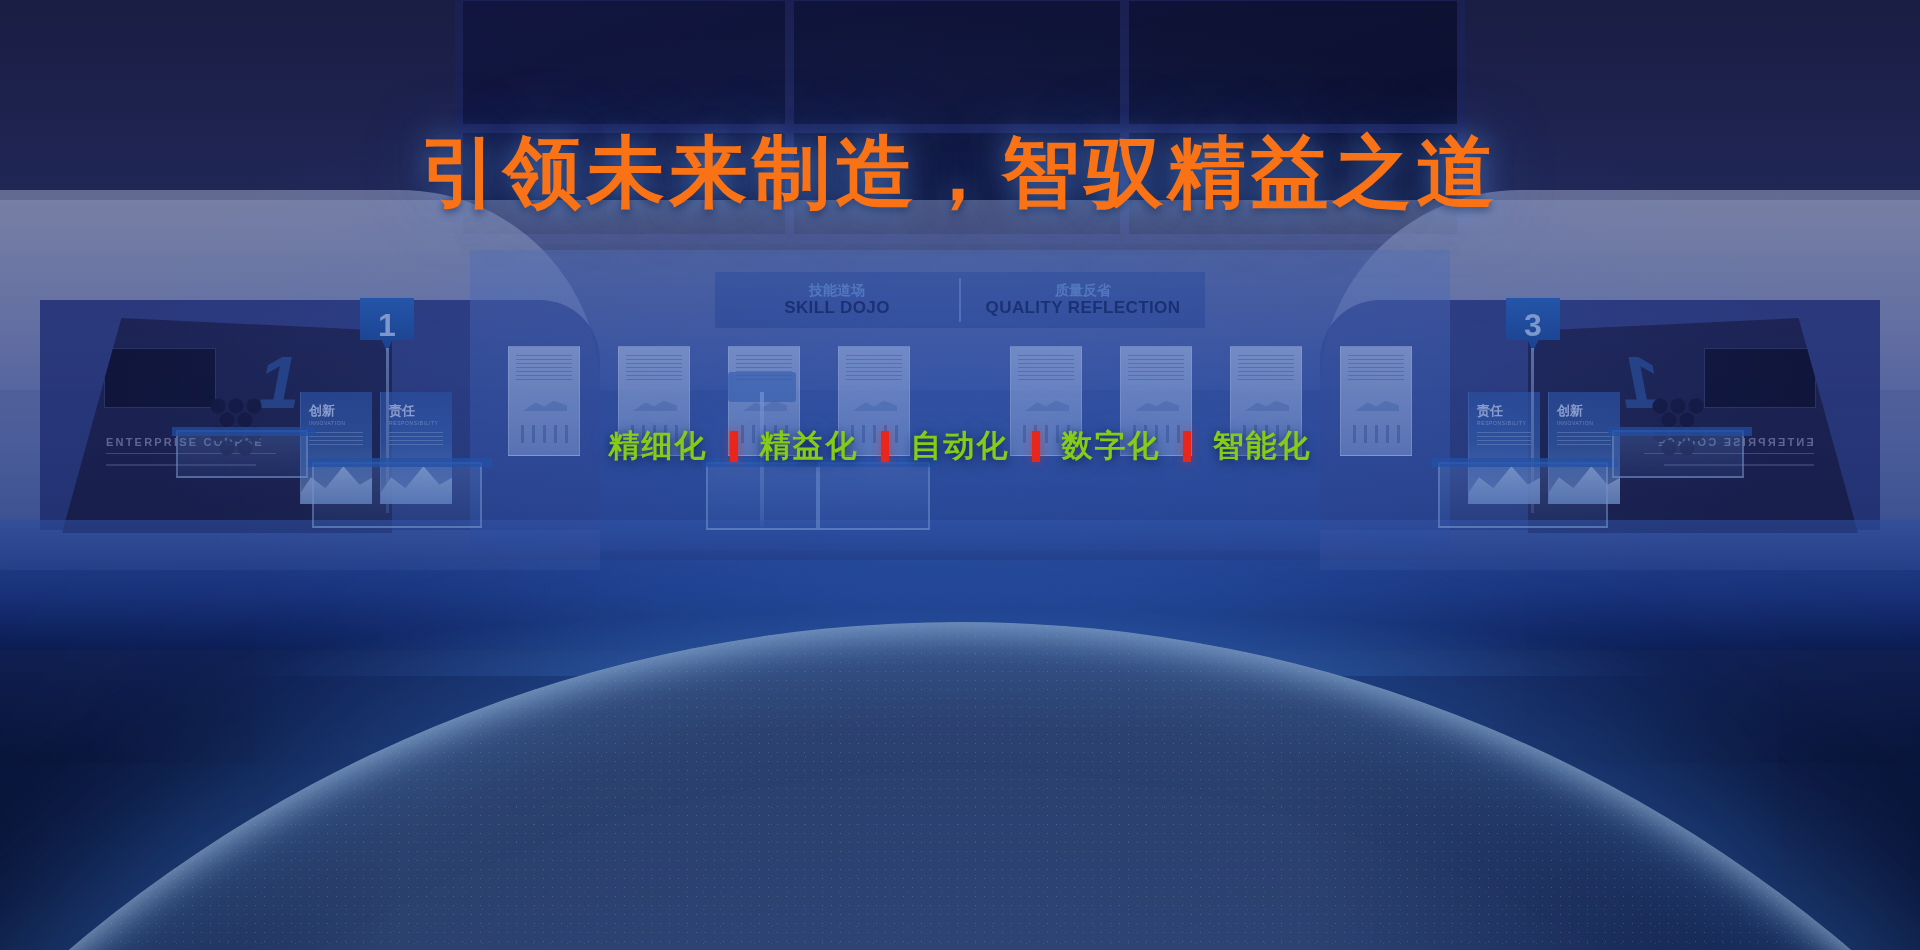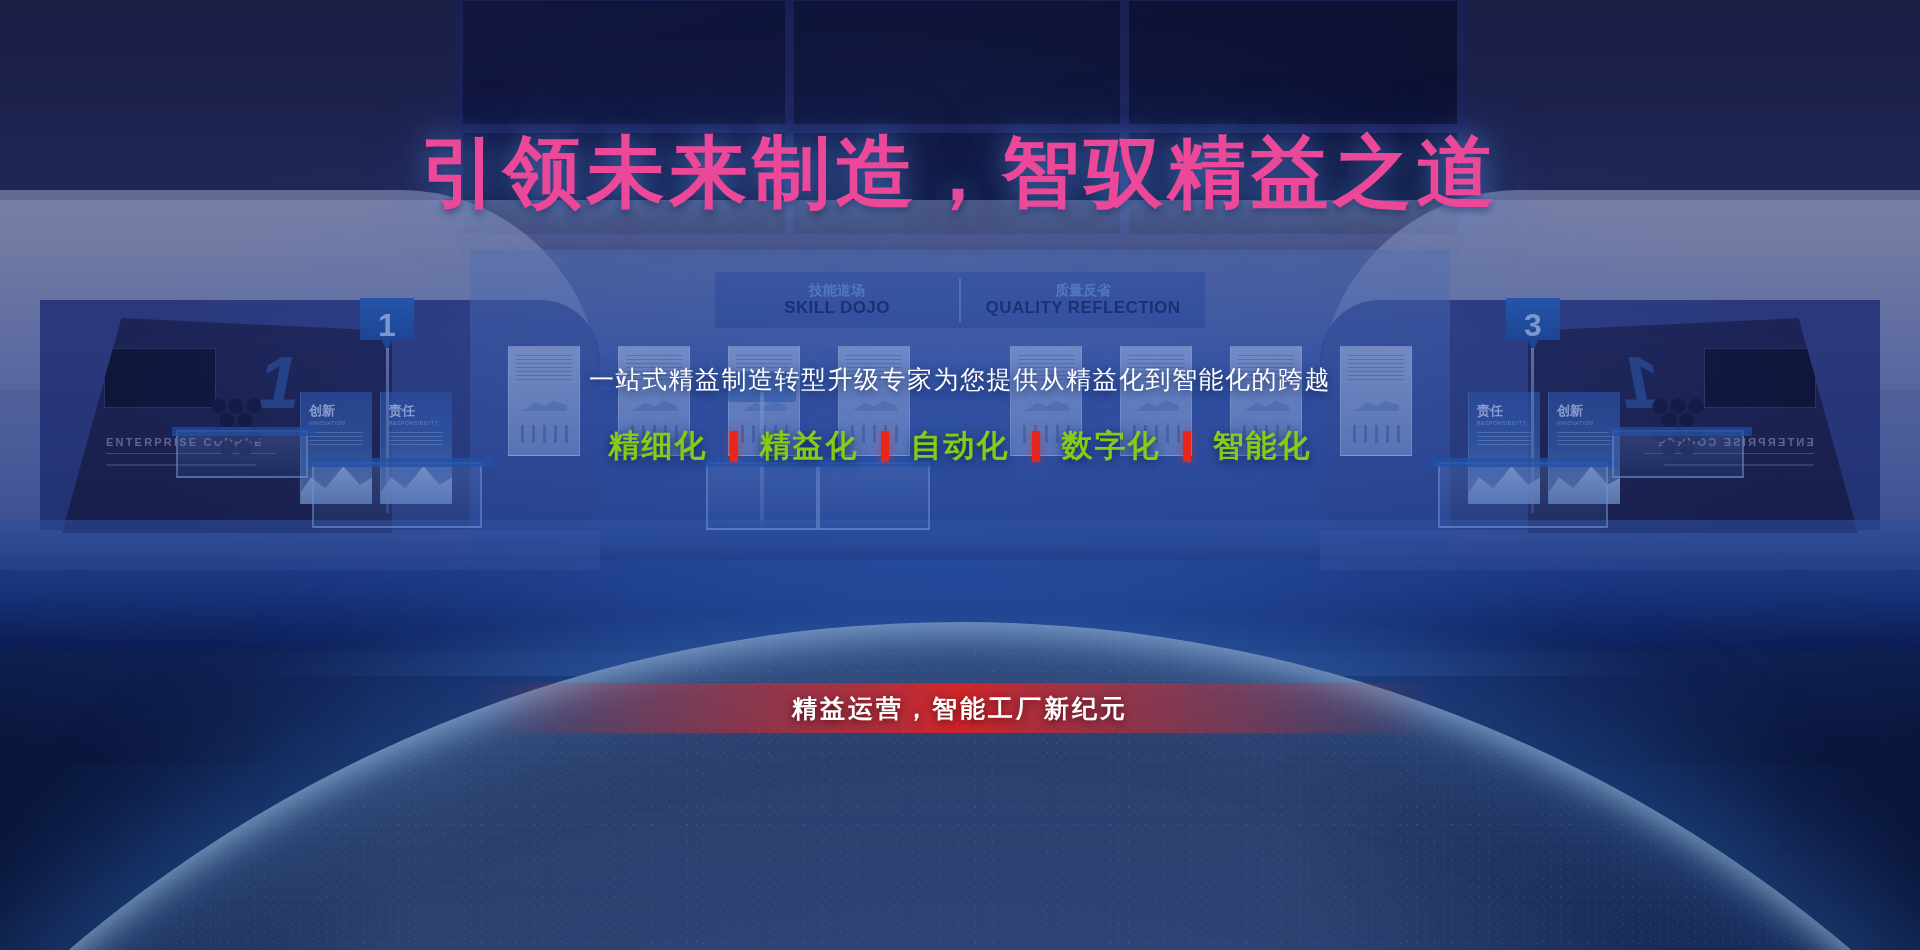--- a/index.html
+++ b/index.html
@@ -173,21 +173,21 @@
   .tint { position:absolute; inset:0; pointer-events:none;
           background:linear-gradient(180deg, rgba(22,32,92,.42) 0%, rgba(30,56,140,.30) 36%, rgba(20,44,118,.22) 55%, rgba(8,18,54,.20) 100%);
           mix-blend-mode:multiply; }
   .tint2 { position:absolute; inset:0; pointer-events:none;
           background:radial-gradient(ellipse 1200px 520px at 50% 40%, rgba(70,120,220,.20), transparent 70%); }
 
   
   .content { position:absolute; inset:0; }
 
   .hero-title { position:absolute; left:0; right:0; top:133px; text-align:center;
-        font-size:78px; font-weight:900; color:#ec4899; letter-spacing:5px;
+        font-size:78px; font-weight:900; color:#f97316; letter-spacing:5px;
         line-height:1; white-space:nowrap;
         text-shadow:0 0 26px rgba(110,170,255,.55), 0 0 70px rgba(60,120,225,.35), 0 3px 8px rgba(5,12,40,.6); }
 
   .hero-sub { position:absolute; left:0; right:0; top:363px; text-align:center;
         font-size:25px; font-weight:500; color:#ffffff; letter-spacing:1.5px;
         white-space:nowrap; text-shadow:0 2px 10px rgba(8,20,60,.85), 0 0 22px rgba(60,120,220,.4); }
 
   .keywords { position:absolute; left:0; right:0; top:425px;
         display:flex; align-items:center; justify-content:center; gap:0; }
   .kw { font-size:31px; font-weight:700; color:#84cc16; letter-spacing:2px;
@@ -365,32 +365,28 @@
     </div>
 
     <div class="tint"></div>
     <div class="tint2"></div>
   </div>
 
   <div class="content">
 
     <div class="hero-title">引领未来制造，智驭精益之道</div>
 
-    <div class="hero-sub">一站式精益制造转型升级专家为您提供从精益化到智能化的跨越</div>
 
     <div class="keywords">
       <span class="kw">精细化</span>
       <span class="kw-sep"></span>
       <span class="kw">精益化</span>
       <span class="kw-sep"></span>
       <span class="kw">自动化</span>
       <span class="kw-sep"></span>
       <span class="kw">数字化</span>
       <span class="kw-sep"></span>
       <span class="kw">智能化</span>
     </div>
 
-    <div class="ribbon">
-      <span class="ribbon-text">精益运营，智能工厂新纪元</span>
-    </div>
 
   </div>
 </div>
 
 </body></html>

